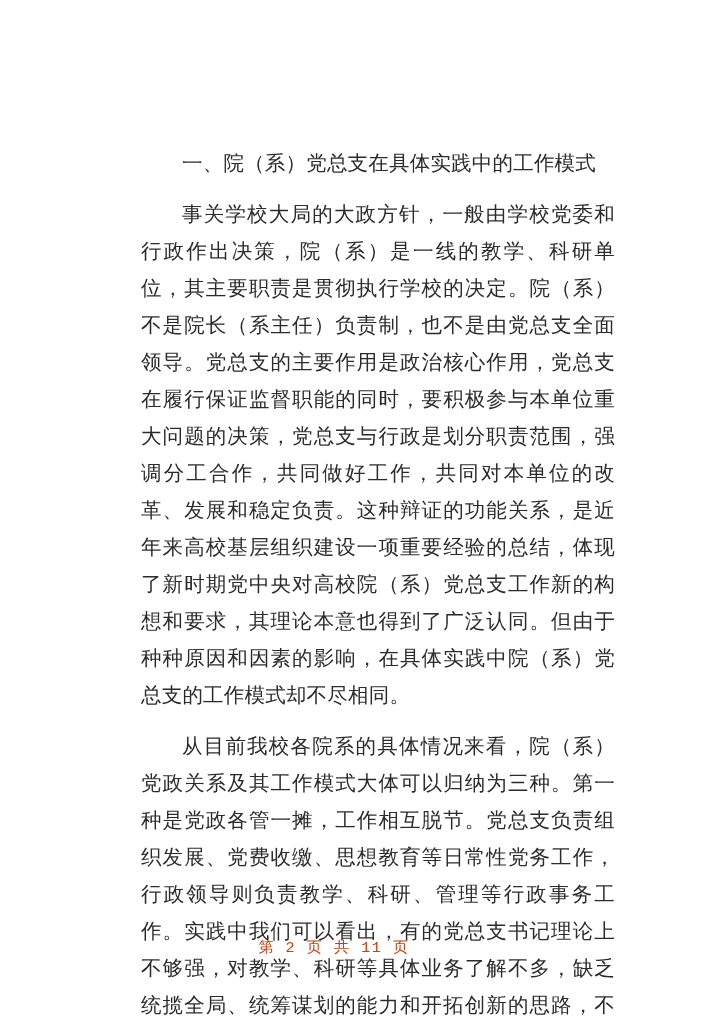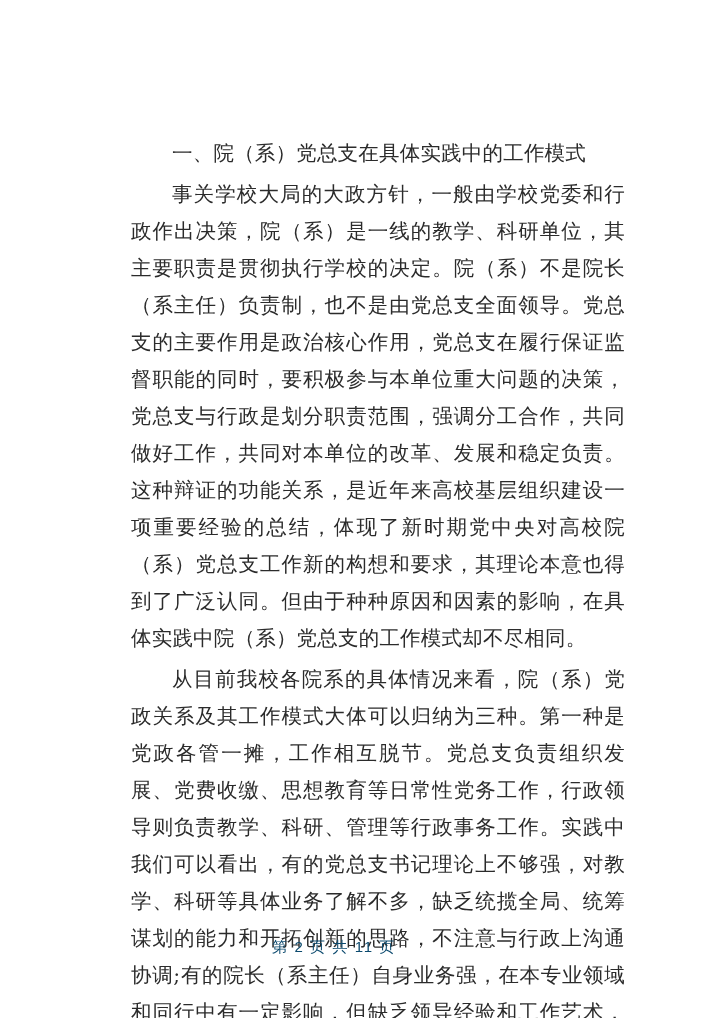--- a/index.html
+++ b/index.html
@@ -25,21 +25,21 @@
   }
 
   .doc-body {
     position: absolute;
     left: 127px;
     top: 131px;
     width: 502px;
   }
 
   .para {
-    margin: 4px;
+    margin: 14px;
     padding: 0;
     font-family: "DejaVu Serif", "Liberation Serif", serif;
     font-size: 20.5px;
     line-height: 37px;
     color: #2b2b2b;
     text-align: justify;
     text-justify: inter-ideograph;
     text-indent: 2em;
     letter-spacing: 0.2px;
     word-break: break-all;
@@ -49,24 +49,24 @@
   .para.heading {
     text-indent: 2em;
   }
 
   .footer {
     position: absolute;
     left: 0;
     top: 938px;
     width: 668px;
     text-align: center;
-    font-family: Liberation Sans, sans-serif;
+    font-family: Liberation Mono, monospace;
     font-size: 15px;
     letter-spacing: 1.6px;
-    color: #0c4a6e;
+    color: #c2410c;
   }
 </style>
 </head>
 <body>
 
 <div class="page">
 
   <div class="doc-body">
     <p class="para heading">一、院（系）党总支在具体实践中的工作模式</p>
     <p class="para">事关学校大局的大政方针，一般由学校党委和行政作出决策，院（系）是一线的教学、科研单位，其主要职责是贯彻执行学校的决定。院（系）不是院长（系主任）负责制，也不是由党总支全面领导。党总支的主要作用是政治核心作用，党总支在履行保证监督职能的同时，要积极参与本单位重大问题的决策，党总支与行政是划分职责范围，强调分工合作，共同做好工作，共同对本单位的改革、发展和稳定负责。这种辩证的功能关系，是近年来高校基层组织建设一项重要经验的总结，体现了新时期党中央对高校院（系）党总支工作新的构想和要求，其理论本意也得到了广泛认同。但由于种种原因和因素的影响，在具体实践中院（系）党总支的工作模式却不尽相同。</p>

